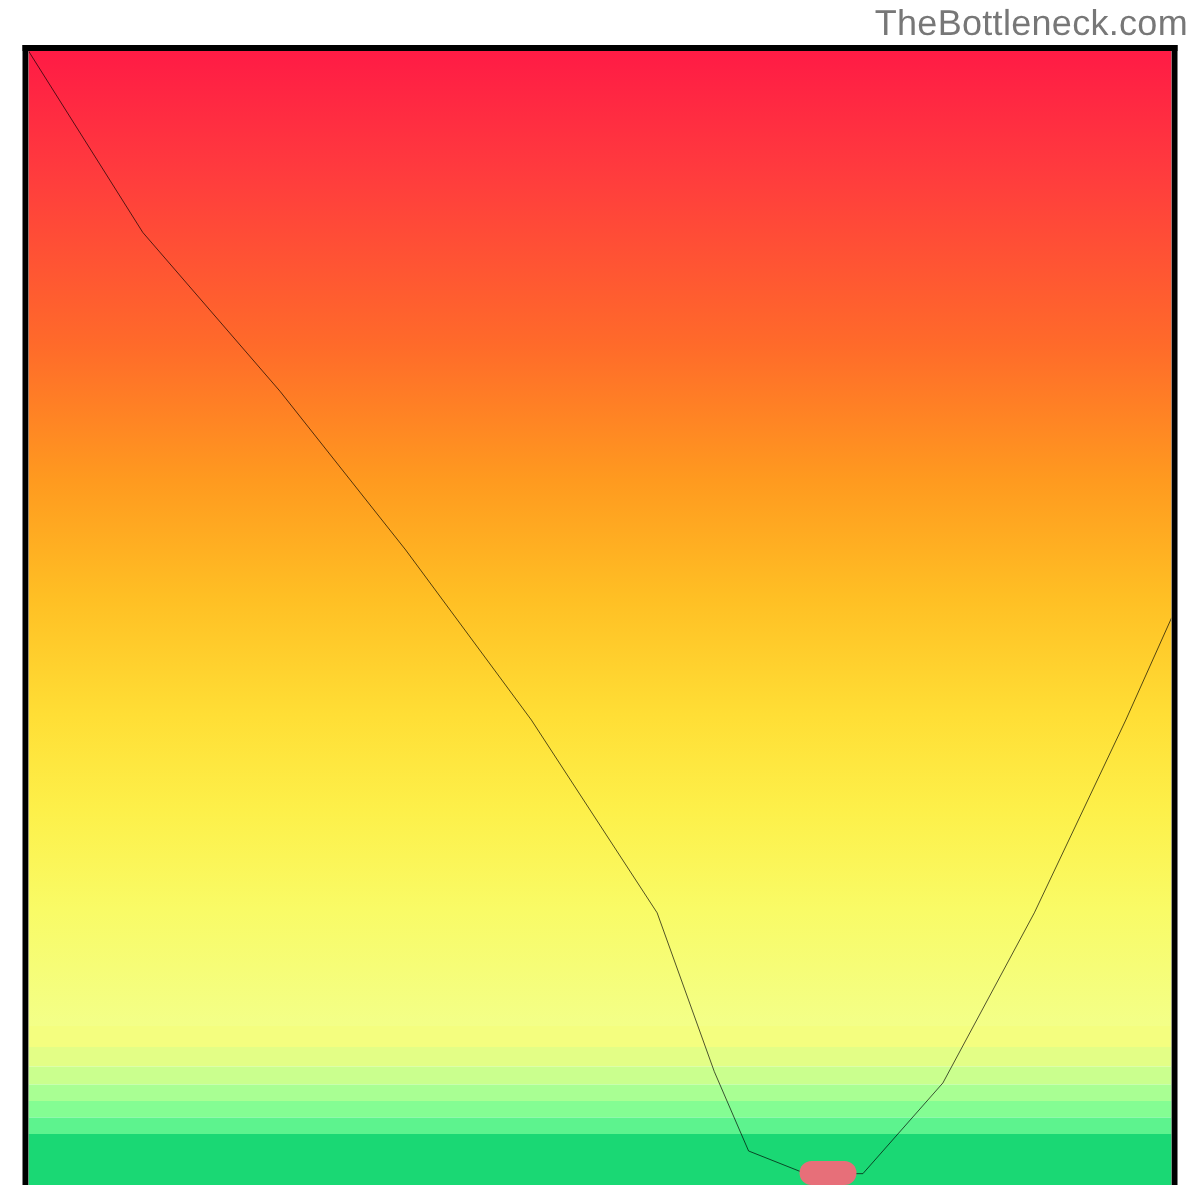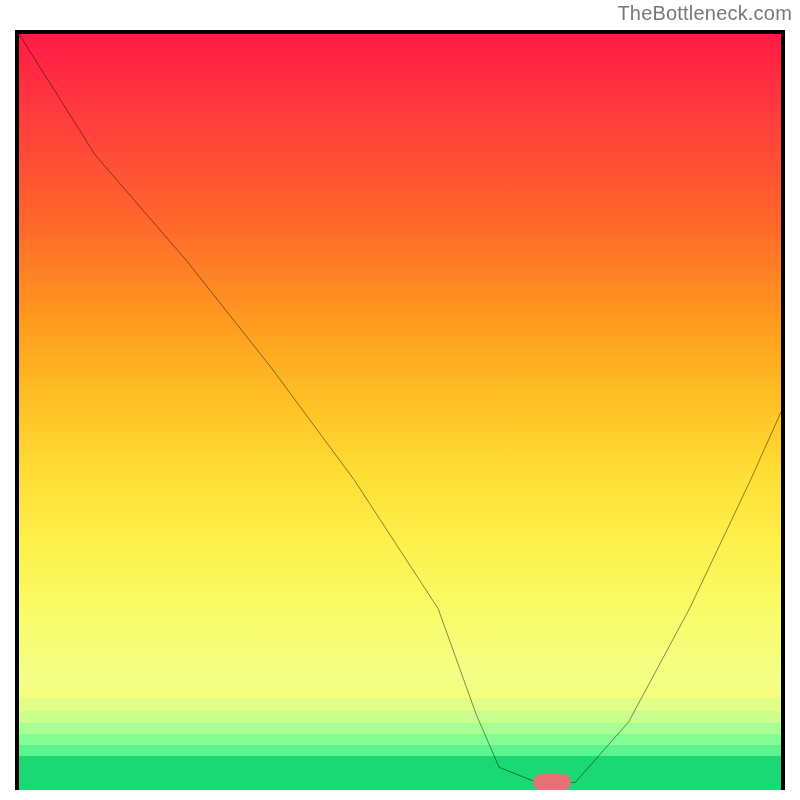--- a/index.html
+++ b/index.html
@@ -15,21 +15,21 @@
   .stage {
     position: relative;
     width: 800px;
     height: 800px;
   }
 
   .watermark {
     position: absolute;
     top: 2px;
     right: 8px;
-    font-size: 20px;
+    font-size: 24px;
     font-weight: 500;
     color: #777777;
     letter-spacing: 0.2px;
     user-select: none;
   }
 
   
   .plot-frame {
     position: absolute;
     left: 15px;

